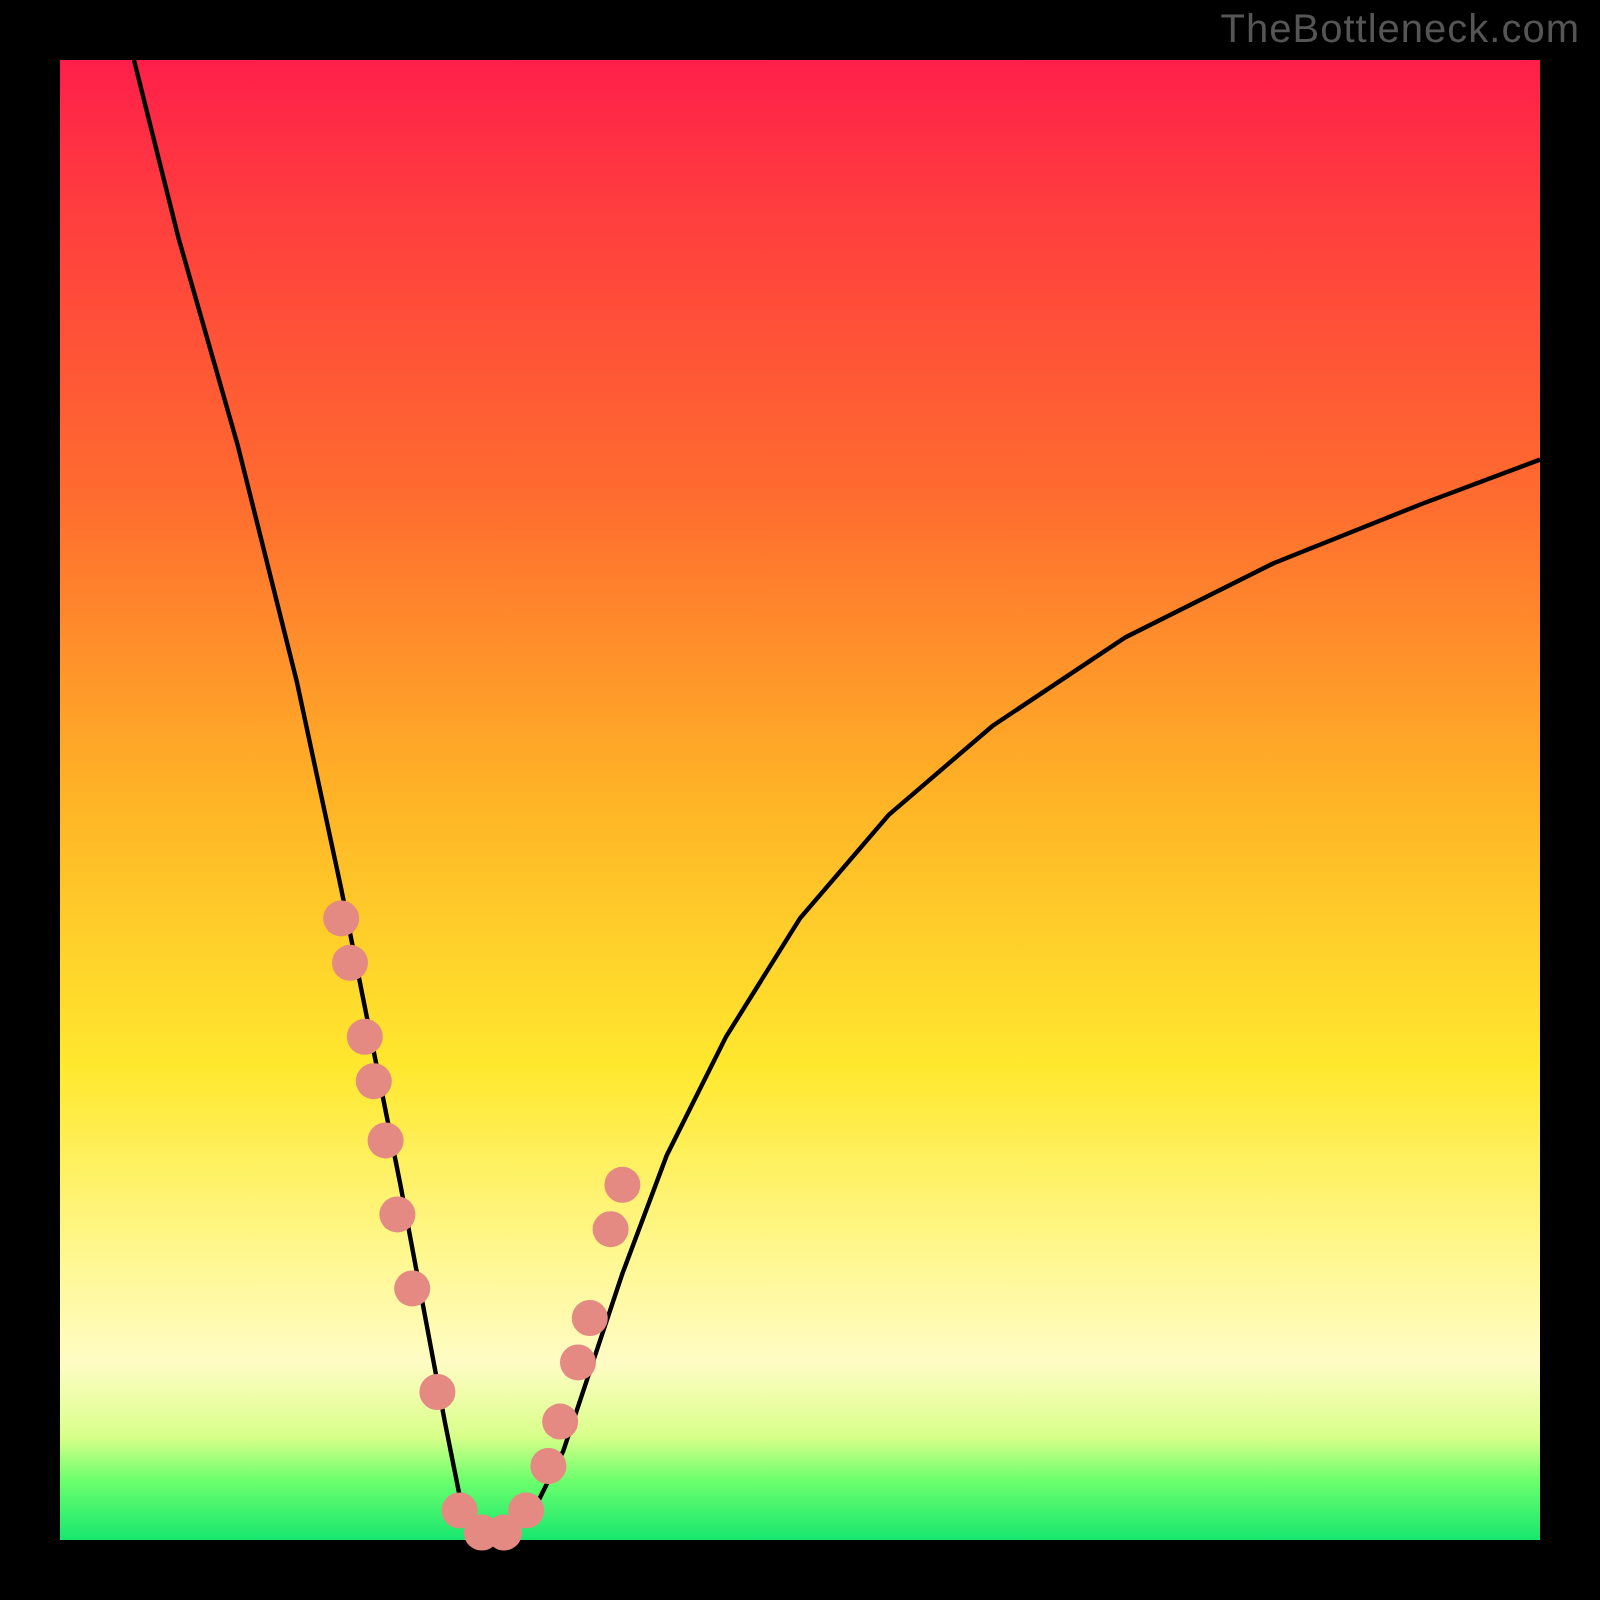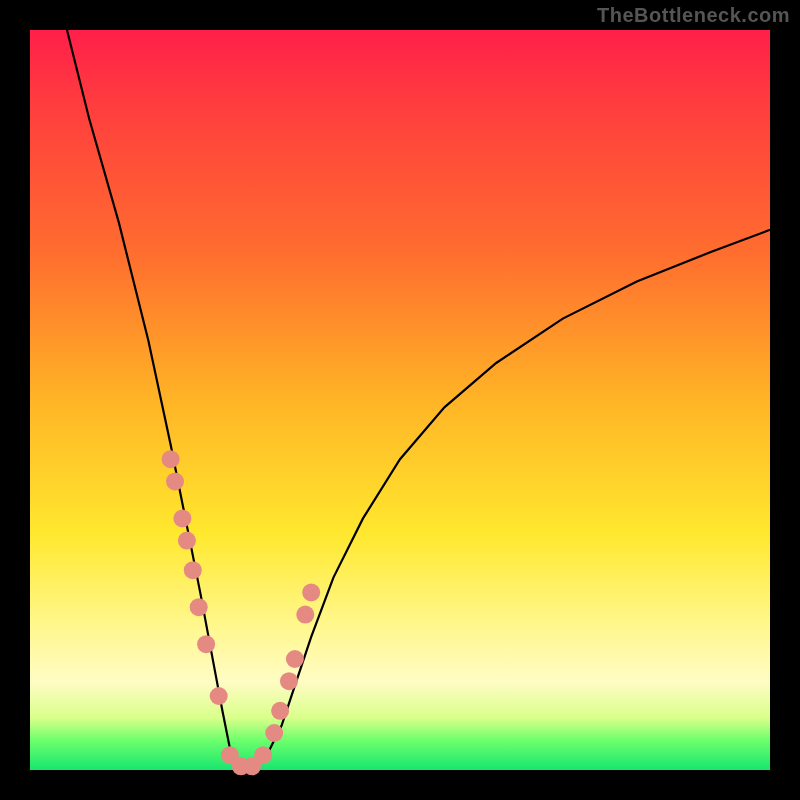--- a/index.html
+++ b/index.html
@@ -16,21 +16,21 @@
     width: 800px;
     height: 800px;
     background: #000;
   }
   .watermark {
     position: absolute;
     top: 4px;
     right: 10px;
     color: #555;
     font-size: 20px;
-    font-weight: 700;
+    font-weight: 400;
     letter-spacing: 0.5px;
     z-index: 10;
     text-align: right;
   }
   .plot {
     position: absolute;
     left: 30px;
     top: 30px;
     width: 740px;
     height: 740px;

